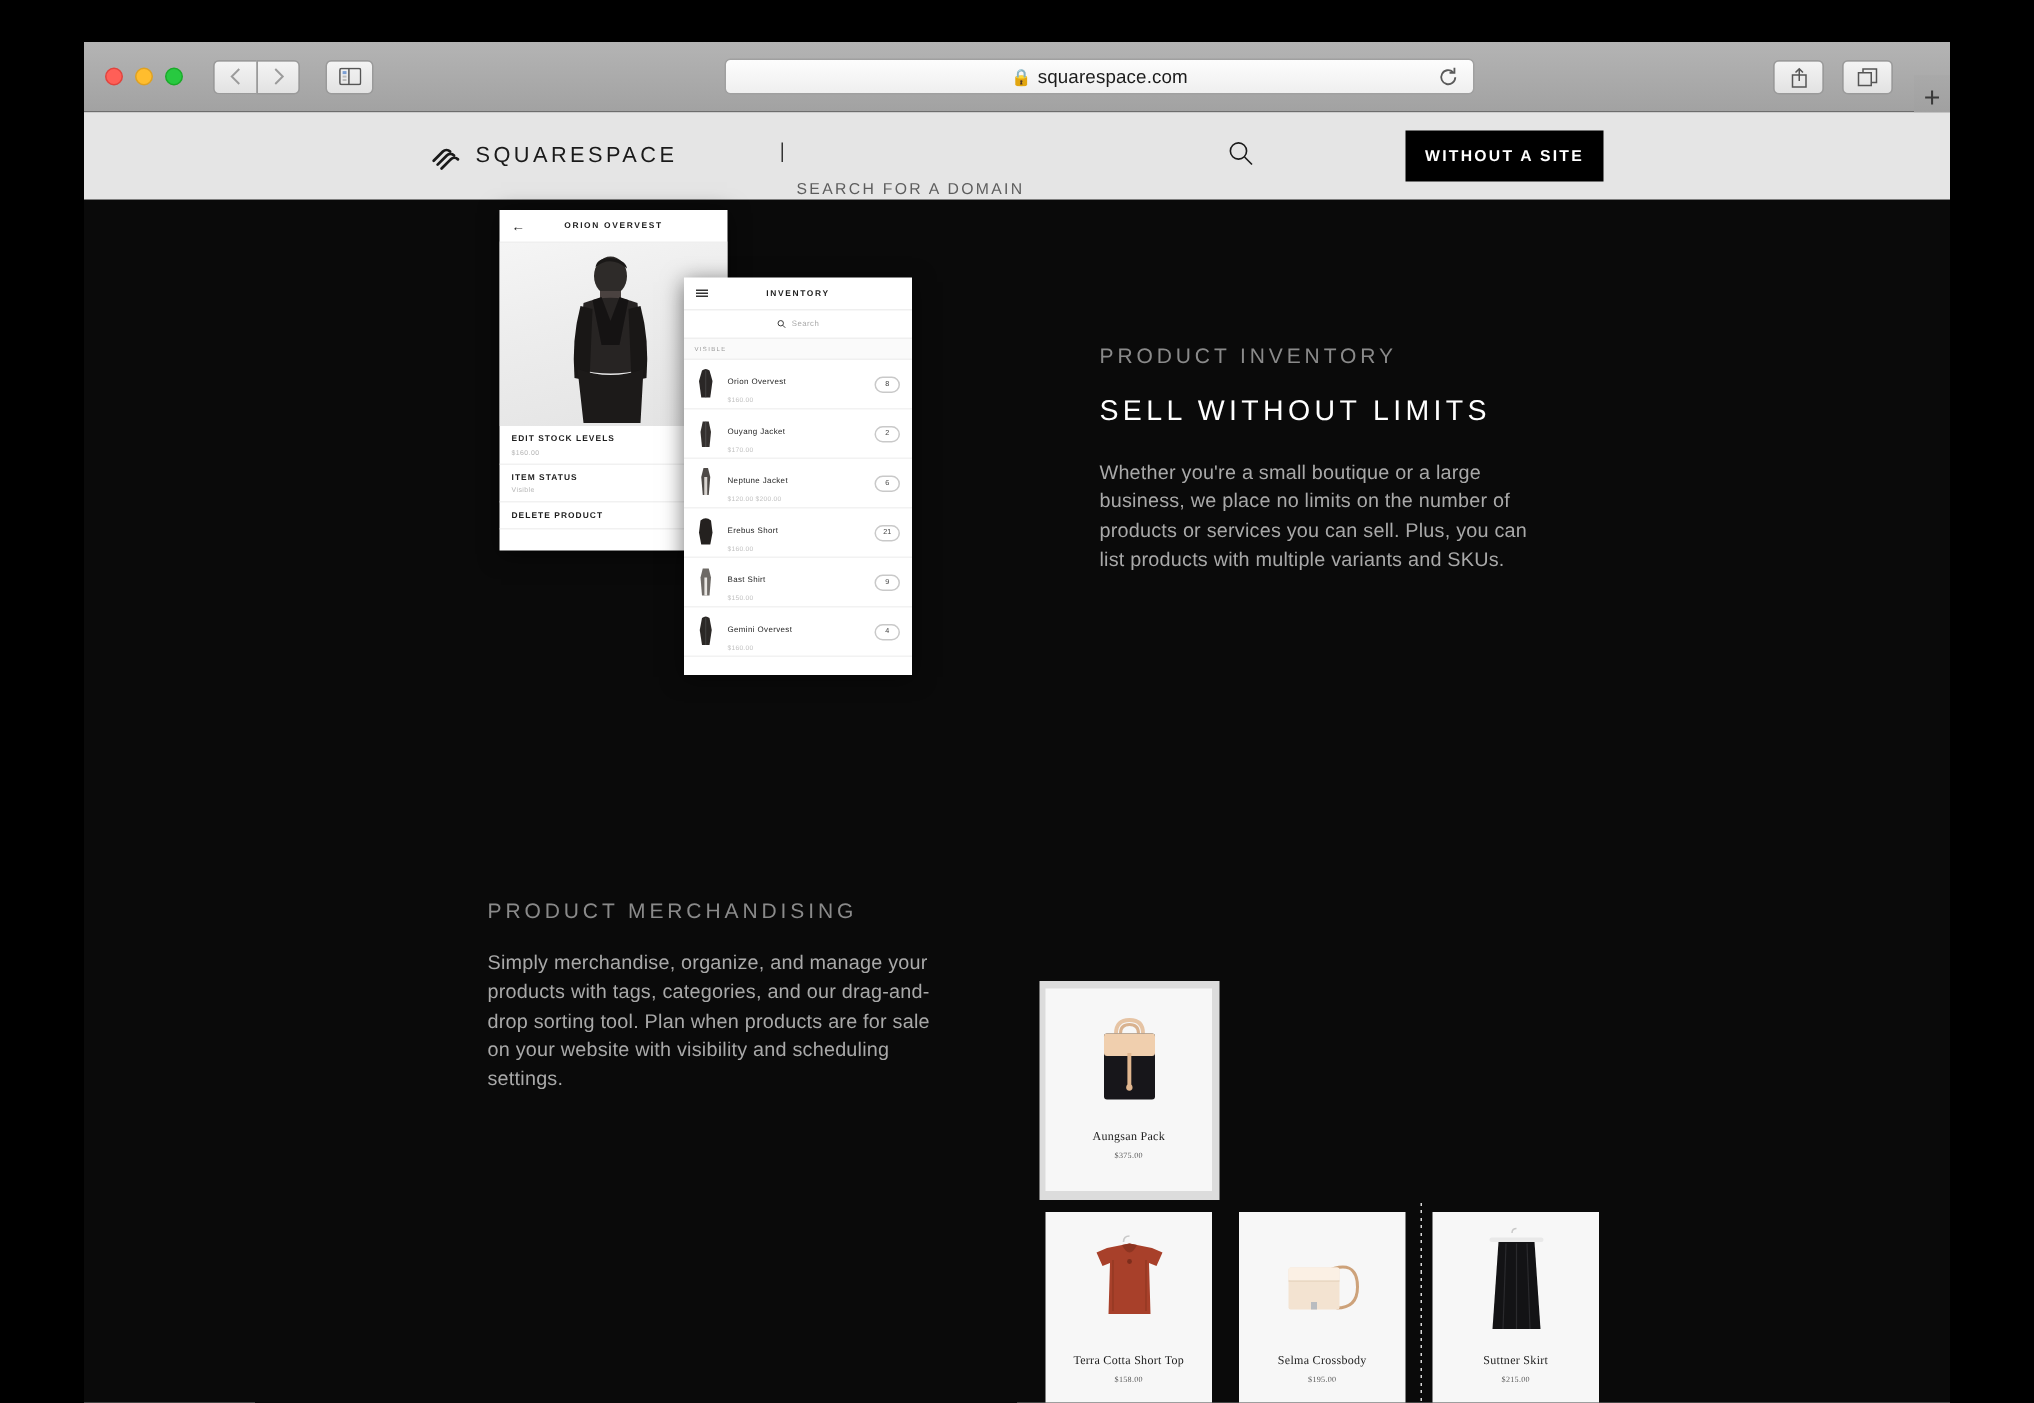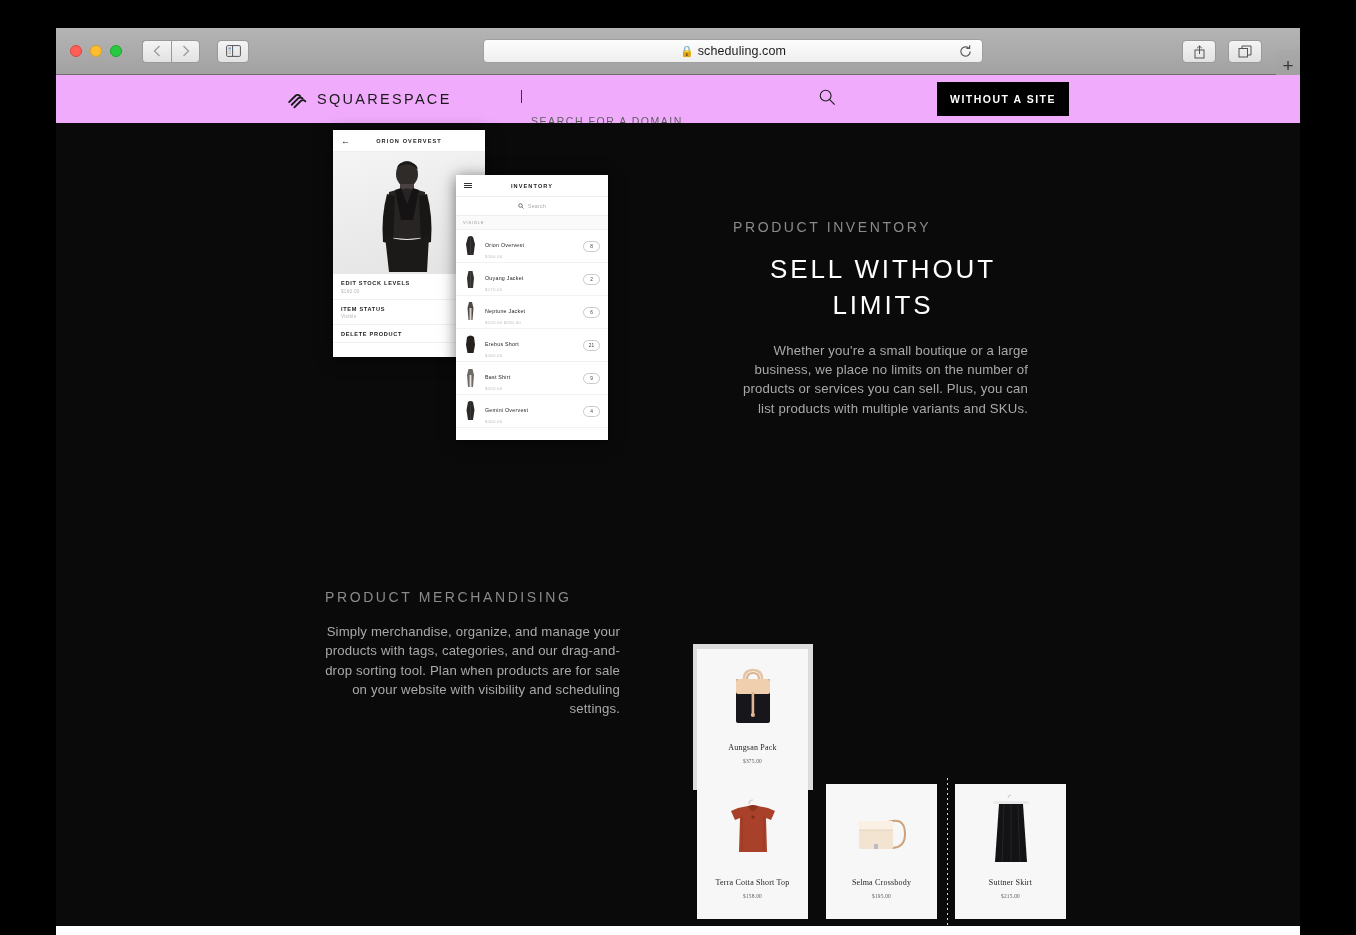--- a/index.html
+++ b/index.html
@@ -68,21 +68,21 @@
   .plus-tab {
     position: absolute; right: 0px; top: 22px;
     width: 24px; height: 32px;
     background: linear-gradient(#a9a9a9,#9e9e9e);
     display:flex; align-items:center; justify-content:center;
     color: #3a3a3a; font-size: 19px; font-weight: 300;
   }
 
   
   .site-header {
-    height: 48px; background: #f0abfc;
+    height: 58px; background: #e5e5e5;
     display: flex; align-items: center;
     position: relative;
   }
   .logo-wrap {
     position: absolute; left: 230px;
     display: flex; align-items: center; gap: 9px;
   }
   .logo-word {
     font-size: 14.5px; letter-spacing: 2.3px;
     color: #1a1a1a; font-weight: 400;
@@ -188,39 +188,37 @@
   
   .copy { position: absolute; width: 300px; }
   .copy.inventory { left: 677px; top: 96px; }
   .copy.merch { left: 269px; top: 466px; }
   .eyebrow {
     font-size: 14px; letter-spacing: 2.6px;
     color: #8a8a8a; text-transform: uppercase;
   }
   .headline {
     margin-top: 17px;
-    font-size: 26px; letter-spacing: 2.9px;
+    font-size: 19px; letter-spacing: 2.9px;
     color: #fff; font-weight: 400; line-height: 1.38;
     text-transform: uppercase;
-    text-align: center;
   }
   .body-copy {
     margin-top: 17px;
     font-size: 13.2px; line-height: 1.46;
     color: #a9a9a9; letter-spacing: .15px;
     width: 295px;
-    text-align: right;
   }
 
   
   .grid {
     position: absolute; left: 641px; top: 526px;
     width: 372px;
   }
-  .grid-row { display: flex; gap: 15px; }
+  .grid-row { display: flex; gap: 15px; margin-bottom: 14px; }
   .card-slot { position: relative; width: 114px; }
   .card {
     width: 111px; height: 135px;
     background: #f7f7f7;
     display: flex; flex-direction: column;
     align-items: center;
     position: relative;
   }
   .card-img {
     height: 94px; width: 100%;
@@ -278,21 +276,21 @@
         <rect x=".6" y=".6" width="13.8" height="10.8" rx="1" stroke="#555" fill="none" stroke-width="1"></rect>
         <rect x="2.4" y="2.4" width="2.6" height="2" fill="#7b9fd4"></rect>
         <rect x="2.4" y="5.4" width="2.6" height="1.3" fill="#bbb"></rect>
         <rect x="2.4" y="7.7" width="2.6" height="1.3" fill="#bbb"></rect>
         <line x1="6.6" y1=".6" x2="6.6" y2="11.4" stroke="#555" stroke-width="1"></line>
       </svg>
     </div>
 
     <div class="urlbar">
       <span class="lock">🔒</span>
-      <span class="url-text">scheduling.com</span>
+      <span class="url-text">squarespace.com</span>
       <svg class="reload" viewBox="0 0 16 16">
         <path d="M13 8a5 5 0 1 1-1.6-3.7" stroke="#5a5a5a" stroke-width="1.3" fill="none"></path>
         <path d="M12.4 1.3 L12.4 4.8 L8.9 4.8" stroke="#5a5a5a" stroke-width="1.3" fill="none"></path>
       </svg>
     </div>
 
     <div class="right-tools">
       <div class="toolbtn">
         <svg width="13" height="14" viewBox="0 0 13 14">
           <rect x="2" y="5" width="9" height="8" stroke="#555" fill="none" stroke-width="1"></rect>

